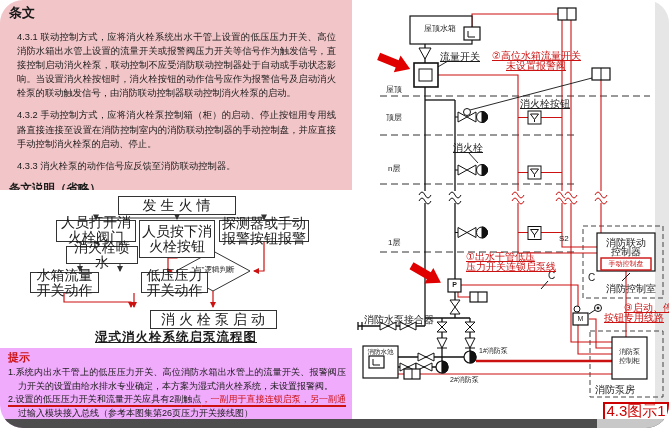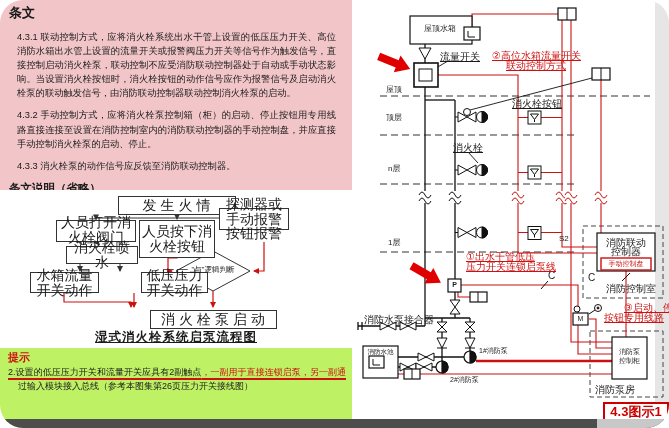--- a/index.html
+++ b/index.html
@@ -12,36 +12,36 @@
   .clause{font-size:9.3px;line-height:14.1px;margin:8px;text-align:justify;}
   .explanation{font-size:11.5px;font-weight:bold;margin-top:3px;}
   .flowchart-area{position:absolute;left:0;top:190px;width:352px;height:158px;background:#fff;}
   .fcb{position:absolute;background:#fff;border:1px solid #333;box-sizing:border-box;
        display:flex;align-items:center;justify-content:center;text-align:center;
        font-size:14px;line-height:1.05;padding:1px;}
   .sp{letter-spacing:4px;padding-left:4px;}
   .fc-caption{position:absolute;left:0;top:139px;width:352px;text-align:center;
               font-size:12.5px;font-weight:bold;text-decoration:underline;letter-spacing:1px;}
   .dtext{position:absolute;font-size:7.5px;text-align:center;background:transparent;}
-  .tips{position:absolute;left:0;top:348px;width:352px;height:80px;background:#bef264;
+  .tips{position:absolute;left:0;top:348px;width:352px;height:80px;background:#f0abfc;
         box-sizing:border-box;padding:2px 6px 0 8px;overflow:hidden;}
   .tips-header{color:#cc1111;font-weight:bold;font-size:11px;margin:0 0 1px 0;}
   .tip-item{font-size:9px;line-height:13.5px;margin:0;padding-left:10px;text-indent:-10px;text-align:justify;}
   .u{text-decoration:underline;text-decoration-color:#cc1111;text-decoration-thickness:1.5px;text-underline-offset:2.5px;}
   .redtxt{color:#cc1111;}
   
   .right-panel{position:absolute;left:352px;top:0;width:317px;height:420px;background:#fff;}
   .right-strip{position:absolute;left:303px;top:0;width:14px;height:419px;background:#e6e6e6;}
   .dg{position:absolute;left:0;top:0;}
   .lb{position:absolute;font-size:10px;line-height:1.15;white-space:nowrap;color:#1a1a1a;}
   .ul{text-decoration:underline;text-underline-offset:1px;}
   .rn{color:#cc1111;text-decoration:underline;text-underline-offset:1px;}
   .ctr{text-align:center;}
   .fig-box{position:absolute;left:251px;top:402px;width:62px;height:15px;background:#fff;
-           border:2px solid #cc0000;color:#cc0000;font-weight:bold;font-size:13px;
+           border:2px solid #cc0000;color:#cc0000;font-weight:normal;font-size:15px;
            display:flex;align-items:center;justify-content:center;}
   
   .bottom-bar{position:absolute;left:0;top:419px;width:669px;height:9px;background:#4d4d4d;}
   .bottom-bar-right{position:absolute;left:597px;top:419px;width:72px;height:9px;background:#c8c8c8;}
 </style>
 </head>
 <body>
 
 <div class="stage">
 
@@ -77,31 +77,32 @@
         <path d="M177,52 V68 H168 V81 H172" marker-end="url(#mr)"></path>
         <path d="M264,52 V81 H254" marker-end="url(#mr)"></path>
         <path d="M64,103 V112 H131 V117" marker-end="url(#mr)"></path>
         <path d="M134,103 V117" marker-end="url(#mr)"></path>
         <path d="M213,101 V117" marker-end="url(#mr)"></path>
       </g>
     </svg>
     <div class="fcb sp" style="left:118px;top:6px;width:118px;height:19px;">发生火情</div>
     <div class="fcb" style="left:56px;top:30px;width:80px;height:22px;font-family:Liberation Serif, serif;">人员打开消火栓阀门</div>
     <div class="fcb" style="left:139px;top:30px;width:76px;height:38px;">人员按下消火栓按钮</div>
-    <div class="fcb" style="left:219px;top:18px;width:70px;height:22px;">探测器或手动报警按钮报警</div>
+    <div class="fcb" style="left:219px;top:30px;width:90px;height:22px;">探测器或手动报警按钮报警</div>
     <div class="fcb" style="left:66px;top:56px;width:72px;height:18px;">消火栓喷水</div>
     <div class="fcb" style="left:30px;top:82px;width:69px;height:21px;">水箱流量开关动作</div>
     <div class="fcb" style="left:101px;top:82px;width:67px;height:21px;margin-left:40px;">低压压力开关动作</div>
     <div class="dtext" style="left:178px;top:75px;width:70px;">"与"逻辑判断</div>
     <div class="fcb sp" style="left:113px;top:120px;width:127px;height:19px;margin-left:37px;">消火栓泵启动</div>
     <div class="fc-caption">湿式消火栓系统启泵流程图</div>
   </div>
 
   <div class="tips">
     <div class="tips-header">提示</div>
+    <p class="tip-item">1.系统内出水干管上的低压压力开关、高位消防水箱出水管上的流量开关、报警阀压力开关的设置由给水排水专业确定，本方案为湿式消火栓系统，未设置报警阀。</p>
     <p class="tip-item"><span class="u"><span>2.设置的低压压力开关和流量开关应具有2副触点</span><span class="redtxt">，一副用于直接连锁启泵，另一副通</span></span><span>过输入模块接入总线（参考本图集第26页压力开关接线图）</span></p>
   </div>
 
   <div class="right-panel">
     <div class="right-strip"></div>
 
     <svg class="dg" width="317" height="428" viewBox="0 0 317 428">
 
       <g stroke="#333" stroke-width="1" stroke-dasharray="7,4" fill="none">
         <line x1="28" y1="96" x2="298" y2="96"></line>
@@ -271,26 +272,26 @@
         <polygon points="0,5 20,5 20,0 34,9 20,18 20,13 0,13" transform="translate(30,48) rotate(22)"></polygon>
       </g>
       <g fill="#e10000">
         <polygon points="0,5 20,5 20,0 34,9 20,18 20,13 0,13" transform="translate(64,258) rotate(30)"></polygon>
       </g>
     </svg>
 
     <div class="lb ctr" style="left:60px;top:24px;width:56px;font-size:8px;">屋顶水箱</div>
     <div class="lb ul" style="left:88px;top:51px;">流量开关</div>
     <div class="lb rn" style="left:140px;top:50px;text-decoration:underline;">②高位水箱流量开关</div>
-    <div class="lb rn" style="left:154px;top:60px;">联动控制方式</div>
+    <div class="lb rn" style="left:154px;top:60px;">未设置报警阀</div>
     <div class="lb" style="left:34px;top:85px;font-size:8px;">屋顶</div>
     <div class="lb" style="left:34px;top:113px;font-size:8px;">顶层</div>
     <div class="lb" style="left:36px;top:164px;font-size:8px;">n层</div>
     <div class="lb" style="left:36px;top:238px;font-size:8px;">1层</div>
-    <div class="lb ul" style="left:160px;top:98px;text-decoration:underline;">消火栓按钮</div>
+    <div class="lb ul" style="left:168px;top:98px;text-decoration:underline;">消火栓按钮</div>
     <div class="lb ul" style="left:101px;top:142px;">消火栓</div>
     <div class="lb" style="left:207px;top:234px;font-size:8px;">S2</div>
     <div class="lb" style="left:196px;top:270px;">C</div>
     <div class="lb" style="left:236px;top:272px;">C</div>
     <div class="lb rn" style="left:114px;top:251px;">①出水干管低压</div>
     <div class="lb rn" style="left:114px;top:261px;">压力开关连锁启泵线</div>
     <div class="lb ctr" style="left:96px;top:281px;width:13px;font-size:7px;font-weight:bold;">P</div>
     <div class="lb ctr" style="left:221px;top:315px;width:15px;font-size:7px;">M</div>
     <div class="lb rn" style="left:252px;top:302px;margin-left:20px;">③启动、停止</div>
     <div class="lb rn" style="left:252px;top:312px;">按钮专用线路</div>

